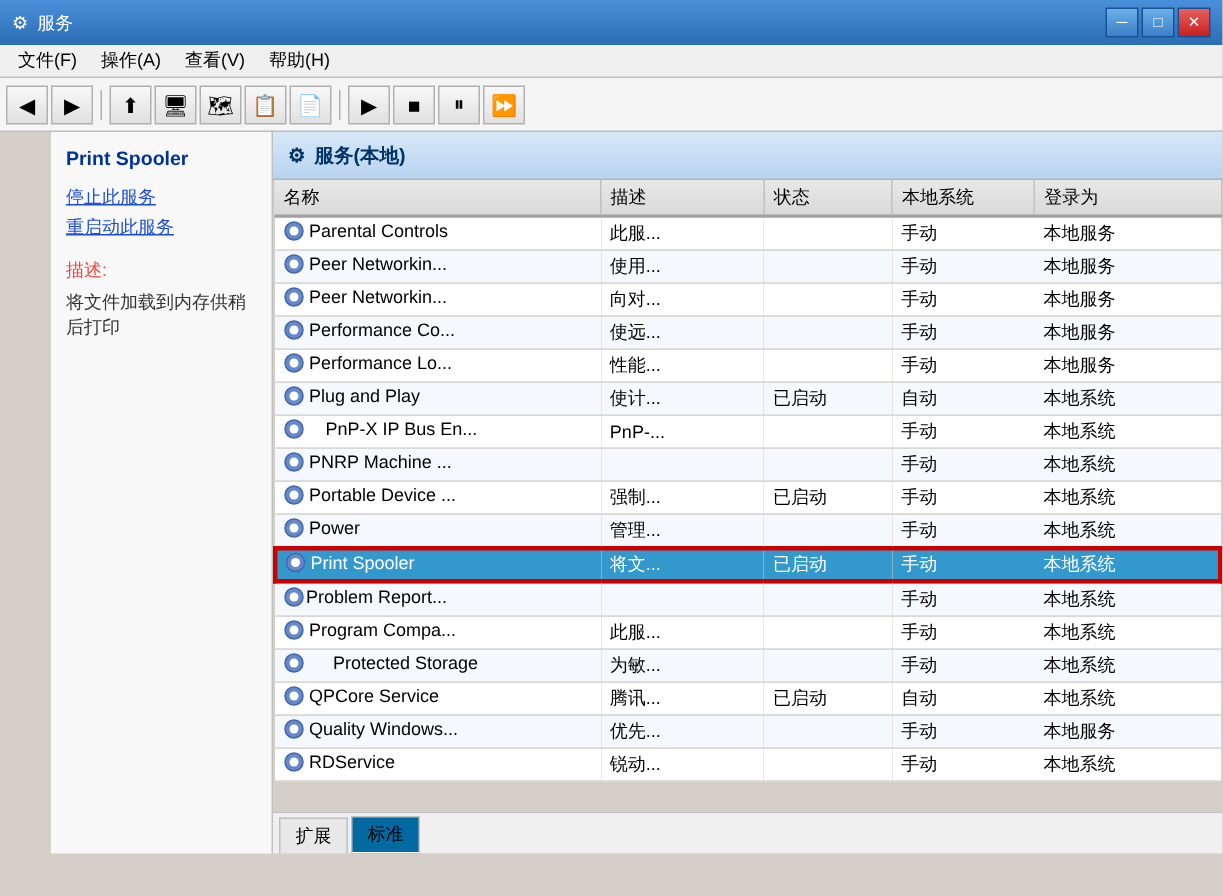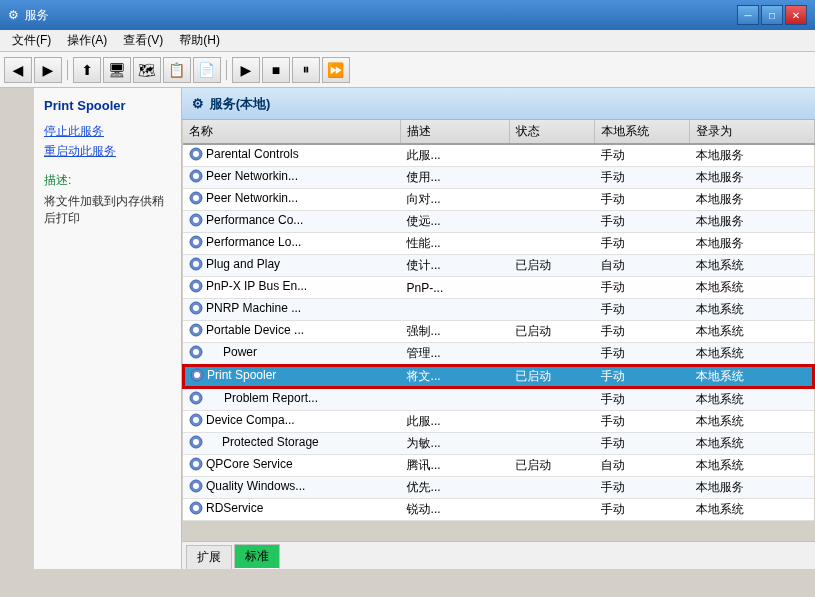--- a/index.html
+++ b/index.html
@@ -116,21 +116,21 @@
       color: #1d4ed8;
       text-decoration: underline;
       cursor: pointer;
       display: block;
       margin: 3px 0;
       font-size: 12px;
     }
     .left-panel-desc-title {
       margin-top: 12px;
       font-size: 12px;
-      color: #15803d;
+      color: #ef4444;
     }
     .left-panel-desc {
       margin-top: 4px;
       font-size: 12px;
       color: #333;
       line-height: 1.4;
     }
 
     
     .right-panel {
@@ -226,21 +226,21 @@
     .tab {
       padding: 3px 10px;
       border: 1px solid #c0c0c0;
       border-bottom: none;
       background: #e8e8e8;
       cursor: pointer;
       font-size: 12px;
       margin-right: 2px;
     }
     .tab.active {
-      background: #22c55e;
+      background: #0369a1;
       border-bottom: 1px solid white;
     }
 
     .col-name { width: 140px; }
     .col-desc { width: 70px; }
     .col-status { width: 55px; }
     .col-startup { width: 55px; }
     .col-login { width: 80px; }
   </style>
 </head>
@@ -382,21 +382,21 @@
         <circle cx="7" cy="7" r="3" fill="white"></circle>
       </svg>
       <span>Plug and Play</span>
     </span></td>
               <td style="max-width: 70px;">使计...</td>
               <td>已启动</td>
               <td>自动</td>
               <td>本地系统</td>
             </tr>
             <tr>
-              <td style="max-width: 140px;"><span style="display:inline-flex;align-items:center;gap:3px;">
+              <td style="max-width: 140px;"><span style="display:inline-flex;align-items:center;gap:14px;">
       <svg width="14" height="14" viewBox="0 0 14 14">
         <circle cx="7" cy="7" r="6" fill="#6688cc" stroke="#4466aa" stroke-width="1"></circle>
         <circle cx="7" cy="7" r="3" fill="white"></circle>
       </svg>
       <span>PnP-X IP Bus En...</span>
     </span></td>
               <td style="max-width: 70px;">PnP-...</td>
               <td></td>
               <td>手动</td>
               <td>本地系统</td>
@@ -421,21 +421,21 @@
         <circle cx="7" cy="7" r="3" fill="white"></circle>
       </svg>
       <span>Portable Device ...</span>
     </span></td>
               <td style="max-width: 70px;">强制...</td>
               <td>已启动</td>
               <td>手动</td>
               <td>本地系统</td>
             </tr>
             <tr>
-              <td style="max-width: 140px;"><span style="display:inline-flex;align-items:flex-start;gap:20px;">
+              <td style="max-width: 140px;"><span style="display:inline-flex;align-items:flex-start;gap:3px;">
       <svg width="14" height="14" viewBox="0 0 14 14">
         <circle cx="7" cy="7" r="6" fill="#6688cc" stroke="#4466aa" stroke-width="1"></circle>
         <circle cx="7" cy="7" r="3" fill="white"></circle>
       </svg>
       <span>Power</span>
     </span></td>
               <td style="max-width: 70px;">管理...</td>
               <td></td>
               <td>手动</td>
               <td>本地系统</td>
@@ -447,39 +447,39 @@
         <circle cx="7" cy="7" r="3" fill="white"></circle>
       </svg>
       <span>Print Spooler</span>
     </span></td>
               <td style="max-width: 70px;">将文...</td>
               <td>已启动</td>
               <td>手动</td>
               <td>本地系统</td>
             </tr>
             <tr>
-              <td style="max-width: 140px;"><span style="display:inline-flex;align-items:center;gap:21px;">
+              <td style="max-width: 140px;"><span style="display:inline-flex;align-items:center;gap:1px;">
       <svg width="14" height="14" viewBox="0 0 14 14">
         <circle cx="7" cy="7" r="6" fill="#6688cc" stroke="#4466aa" stroke-width="1"></circle>
         <circle cx="7" cy="7" r="3" fill="white"></circle>
       </svg>
       <span>Problem Report...</span>
     </span></td>
               <td style="max-width: 70px;"></td>
               <td></td>
               <td>手动</td>
               <td>本地系统</td>
             </tr>
             <tr>
               <td style="max-width: 140px;"><span style="display:inline-flex;align-items:center;gap:3px;">
       <svg width="14" height="14" viewBox="0 0 14 14">
         <circle cx="7" cy="7" r="6" fill="#6688cc" stroke="#4466aa" stroke-width="1"></circle>
         <circle cx="7" cy="7" r="3" fill="white"></circle>
       </svg>
-      <span>Device Compa...</span>
+      <span>Program Compa...</span>
     </span></td>
               <td style="max-width: 70px;">此服...</td>
               <td></td>
               <td>手动</td>
               <td>本地系统</td>
             </tr>
             <tr>
               <td style="max-width: 140px;"><span style="display:inline-flex;align-items:center;gap:19px;">
       <svg width="14" height="14" viewBox="0 0 14 14">
         <circle cx="7" cy="7" r="6" fill="#6688cc" stroke="#4466aa" stroke-width="1"></circle>

